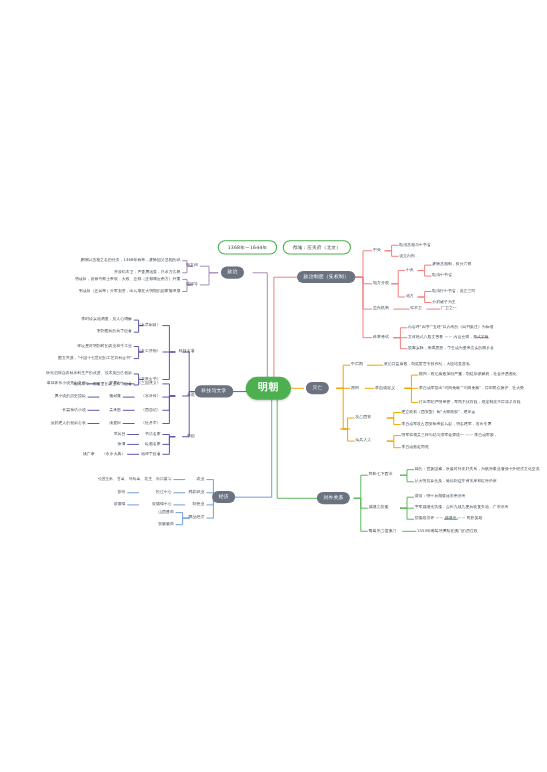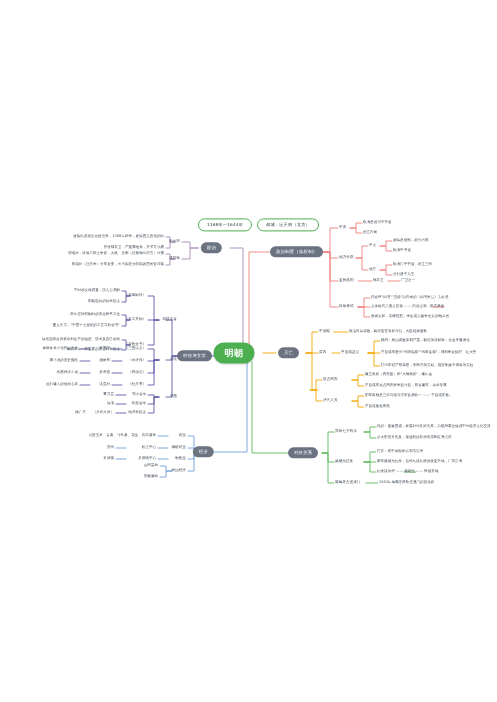--- a/index.html
+++ b/index.html
@@ -199,21 +199,21 @@
       <path d="M364 462 L370 462 L370 472 L376 472" stroke="#5cb85c"></path>
       <path d="M404 472 L416 472" stroke="#5cb85c"></path>
 
       <path d="M366 483 L378 483" stroke="#5cb85c"></path>
     </g>
   </svg>
 
   <div class="node pill anchor-mid" style="left:225px; top:225px;">1368年—1644年</div>
   <div class="node pill anchor-mid" style="left:288px; top:225px;">都城：应天府（北京）</div>
 
-  <div class="node root anchor-mid" style="left:234px; top:353px;">明朝</div>
+  <div class="node root anchor-mid" style="left:244px; top:353px;">明朝</div>
 
   <div class="node branch anchor-right" style="left:222px; top:248px;">政治</div>
   <div class="node branch anchor-right" style="left:212px; top:356px;">科技与文学</div>
   <div class="node branch anchor-right" style="left:214px; top:452px;">经济</div>
   <div class="node branch anchor-left" style="left:270px; top:252px;">政治制度（集权制）</div>
   <div class="node branch anchor-left" style="left:278px; top:353px;">灭亡</div>
   <div class="node branch anchor-left" style="left:288px; top:453px;">对外关系</div>
 
   <div class="node leaf mid anchor-right" style="left:180px; top:242px;">明太祖</div>
   <div class="node leaf mid anchor-right" style="left:180px; top:259px;">成祖等</div>

